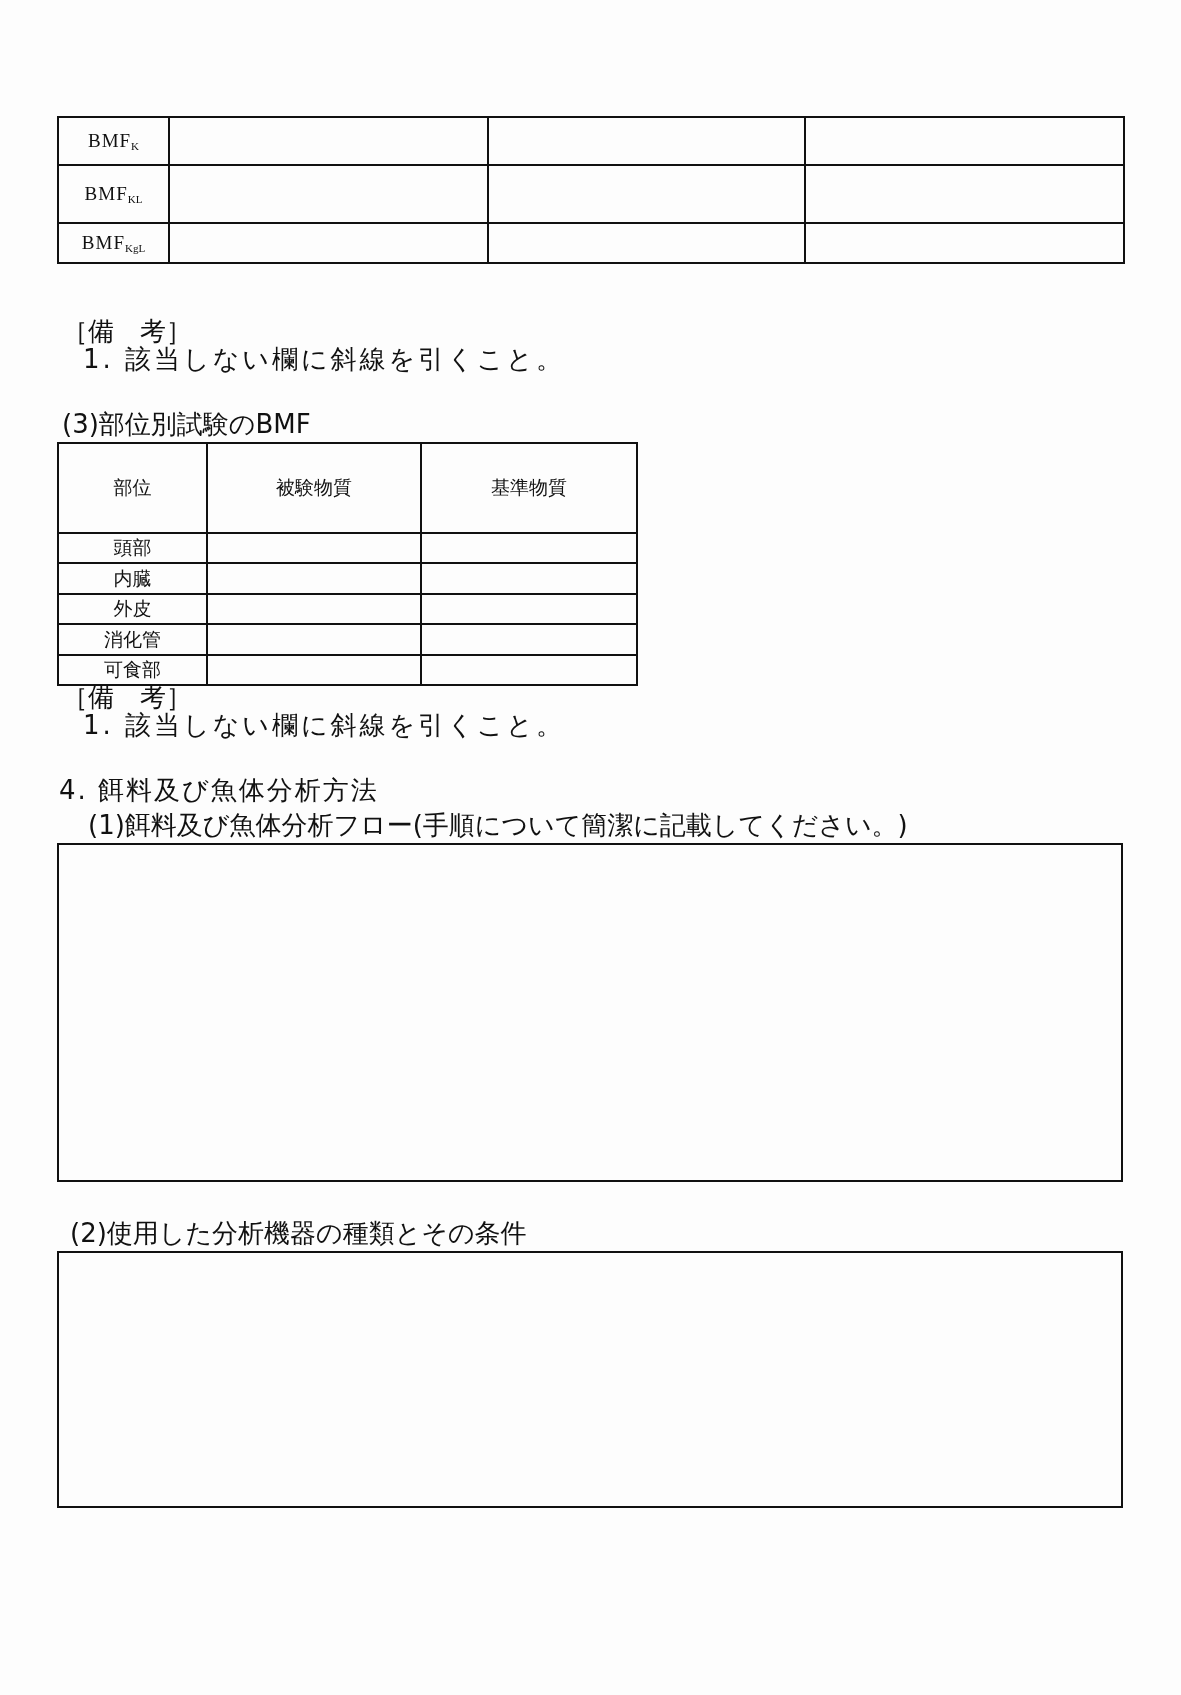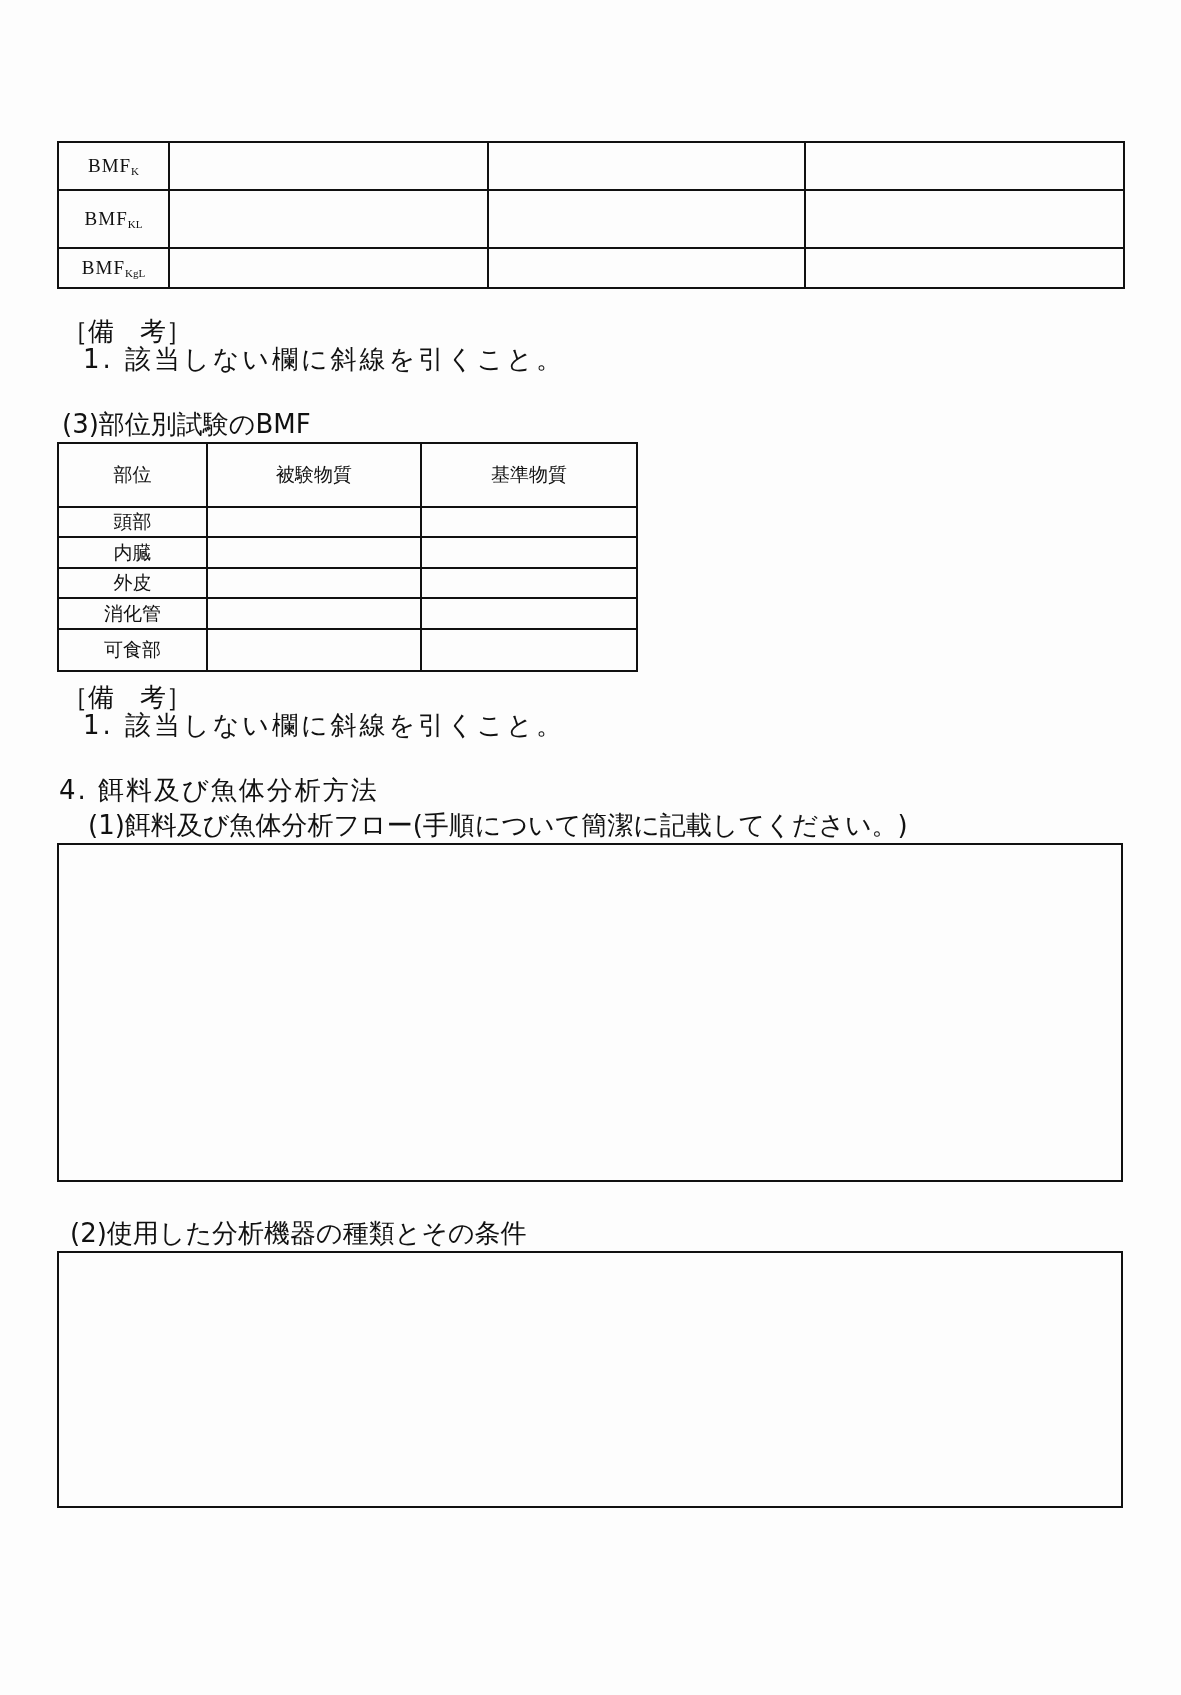--- a/index.html
+++ b/index.html
@@ -12,21 +12,21 @@
   td { border:2px solid #111; padding:0; text-align:center; vertical-align:middle; }
   .bmf-label { font-family:"Liberation Serif","DejaVu Serif",serif; font-size:19px; letter-spacing:1px; }
   .bmf-label sub { font-size:11px; vertical-align:-3px; letter-spacing:0; }
   .txt { font-size:26px; white-space:nowrap; line-height:22px; }
   .cell-label { font-size:19px; }
   .box { position:absolute; border:2px solid #111; box-sizing:border-box; background:transparent; }
 </style>
 </head>
 <body>
 
-<table style="left:57px; top:141px; width:1066px;">
+<table style="left:57px; top:116px; width:1066px;">
   <colgroup>
       <col style="width:111px">
       <col style="width:319px">
       <col style="width:317px">
       <col style="width:319px">
     </colgroup>
   <tbody>
       <tr style="height:48px">
     <td class="bmf-label"><span>BMF</span><sub>K</sub></td>
     <td></td>
@@ -53,21 +53,21 @@
 
 <div class="abs txt" style="left:62px; top:413px;">(3)部位別試験のBMF</div>
 
 <table style="left:57px; top:442px; width:579px;">
   <colgroup>
       <col style="width:149px">
       <col style="width:214px">
       <col style="width:216px">
     </colgroup>
   <tbody>
-      <tr style="height:64px">
+      <tr style="height:90px">
     <td class="cell-label">部位</td>
     <td class="cell-label">被験物質</td>
     <td class="cell-label">基準物質</td>
   </tr>
   <tr style="height:30px">
     <td class="cell-label">頭部</td>
     <td></td>
     <td></td>
   </tr>
   <tr style="height:31px">
@@ -78,21 +78,21 @@
   <tr style="height:30px">
     <td class="cell-label">外皮</td>
     <td></td>
     <td></td>
   </tr>
   <tr style="height:31px">
     <td class="cell-label">消化管</td>
     <td></td>
     <td></td>
   </tr>
-  <tr style="height:42px">
+  <tr style="height:30px">
     <td class="cell-label">可食部</td>
     <td></td>
     <td></td>
   </tr>
 </tbody>
   </table>
 
 <div class="abs txt" style="left:62px; top:686px;">［備　考］</div>
 <div class="abs txt" style="left:83px; top:714px; letter-spacing:3px;">1. 該当しない欄に斜線を引くこと。</div>
 

